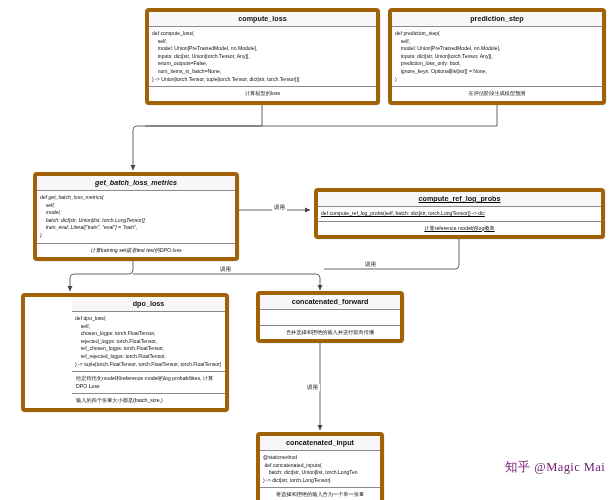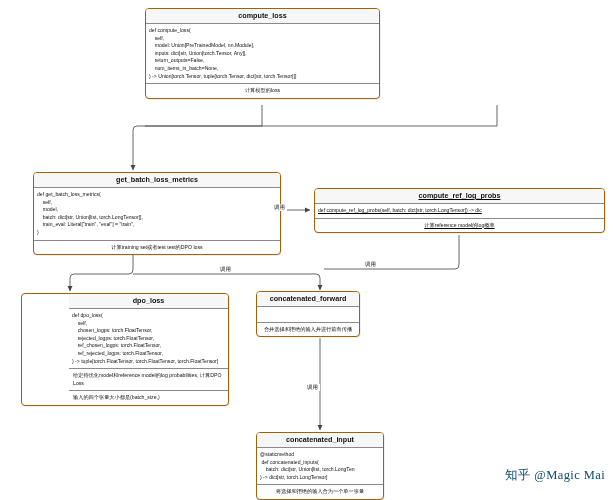--- a/index.html
+++ b/index.html
@@ -9,21 +9,21 @@
     font-family:"Liberation Sans","DejaVu Sans",sans-serif;
     position:relative;
     overflow:hidden;
   }
   #canvas{position:absolute;left:0;top:0;width:613px;height:500px;}
   svg.wires{position:absolute;left:0;top:0;width:613px;height:500px;pointer-events:none;}
 
   .node{
     position:absolute;
     background:#ffffff;
-    border:1px solid #a16207;
+    border:4px solid #a16207;
     border-radius:4px;
     box-sizing:border-box;
     box-shadow:0.5px 0.5px 0 rgba(0,0,0,0.12);
     overflow:hidden;
   }
   .node .title{
     text-align:center;
     font-weight:bold;
     font-size:7.2px;
     padding:3px 2px 3px 2px;
@@ -56,23 +56,23 @@
   .wirelabel{
     position:absolute;
     font-size:5.4px;
     color:#111;
     background:#ffffff;
     padding:0 2px;
     white-space:nowrap;
   }
   #watermark{
     position:absolute;
-    right:8px;bottom:16px;
+    right:8px;bottom:24px;
     font-size:12.5px;
-    color:#0c4a6e;
+    color:#701a75;
     letter-spacing:0.4px;
     white-space:nowrap;
     font-family:"Liberation Serif","DejaVu Serif",serif;
   }
 </style>
 </head>
 <body>
 
 <div id="canvas">
 
@@ -105,22 +105,33 @@
     <div class="body">def compute_loss(
     self,
     model: Union[PreTrainedModel, nn.Module],
     inputs: dict[str, Union[torch.Tensor, Any]],
     return_outputs=False,
     num_items_in_batch=None,
 ) -&gt; Union[torch.Tensor, tuple[torch.Tensor, dict[str, torch.Tensor]]]</div>
     <div class="note">计算模型的loss</div>
   </div>
 
+  <div class="node" style="left:388px;top:8px;width:218px;">
+    <div class="title">prediction_step</div>
+    <div class="body">def prediction_step(
+    self,
+    model: Union[PreTrainedModel, nn.Module],
+    inputs: dict[str, Union[torch.Tensor, Any]],
+    prediction_loss_only: bool,
+    ignore_keys: Optional[list[str]] = None,
+)</div>
+    <div class="note">在评估阶段生成模型预测</div>
+  </div>
 
-  <div class="node" style="left:33px;top:172px;width:248px;">
+  <div class="node" style="left:33px;top:172px;width:206px;font-style:italic;">
     <div class="title">get_batch_loss_metrics</div>
     <div class="body">def get_batch_loss_metrics(
     self,
     model,
     batch: dict[str, Union[list, torch.LongTensor]],
     train_eval: Literal["train", "eval"] = "train",
 )</div>
     <div class="note">计算training set或者test test的DPO loss</div>
   </div>
 
@@ -136,21 +147,21 @@
     self,
     chosen_logps: torch.FloatTensor,
     rejected_logps: torch.FloatTensor,
     ref_chosen_logps: torch.FloatTensor,
     ref_rejected_logps: torch.FloatTensor,
 ) -&gt; tuple[torch.FloatTensor, torch.FloatTensor, torch.FloatTensor]</div>
     <div class="note left">给定待优化model和reference model的log probabilities, 计算DPO Loss</div>
     <div class="note left">输入的四个张量大小都是(batch_size,)</div>
   </div>
 
-  <div class="node" style="left:256px;top:291px;width:104px;">
+  <div class="node" style="left:256px;top:291px;width:148px;">
     <div class="title">concatenated_forward</div>
     <div class="body empty"></div>
     <div class="note">合并选择和拒绝的输入并进行前向传播</div>
   </div>
 
   <div class="node" style="left:256px;top:432px;width:128px;">
     <div class="title">concatenated_input</div>
     <div class="body">@staticmethod
  def concatenated_inputs(
     batch: dict[str, Union[list, torch.LongTen

